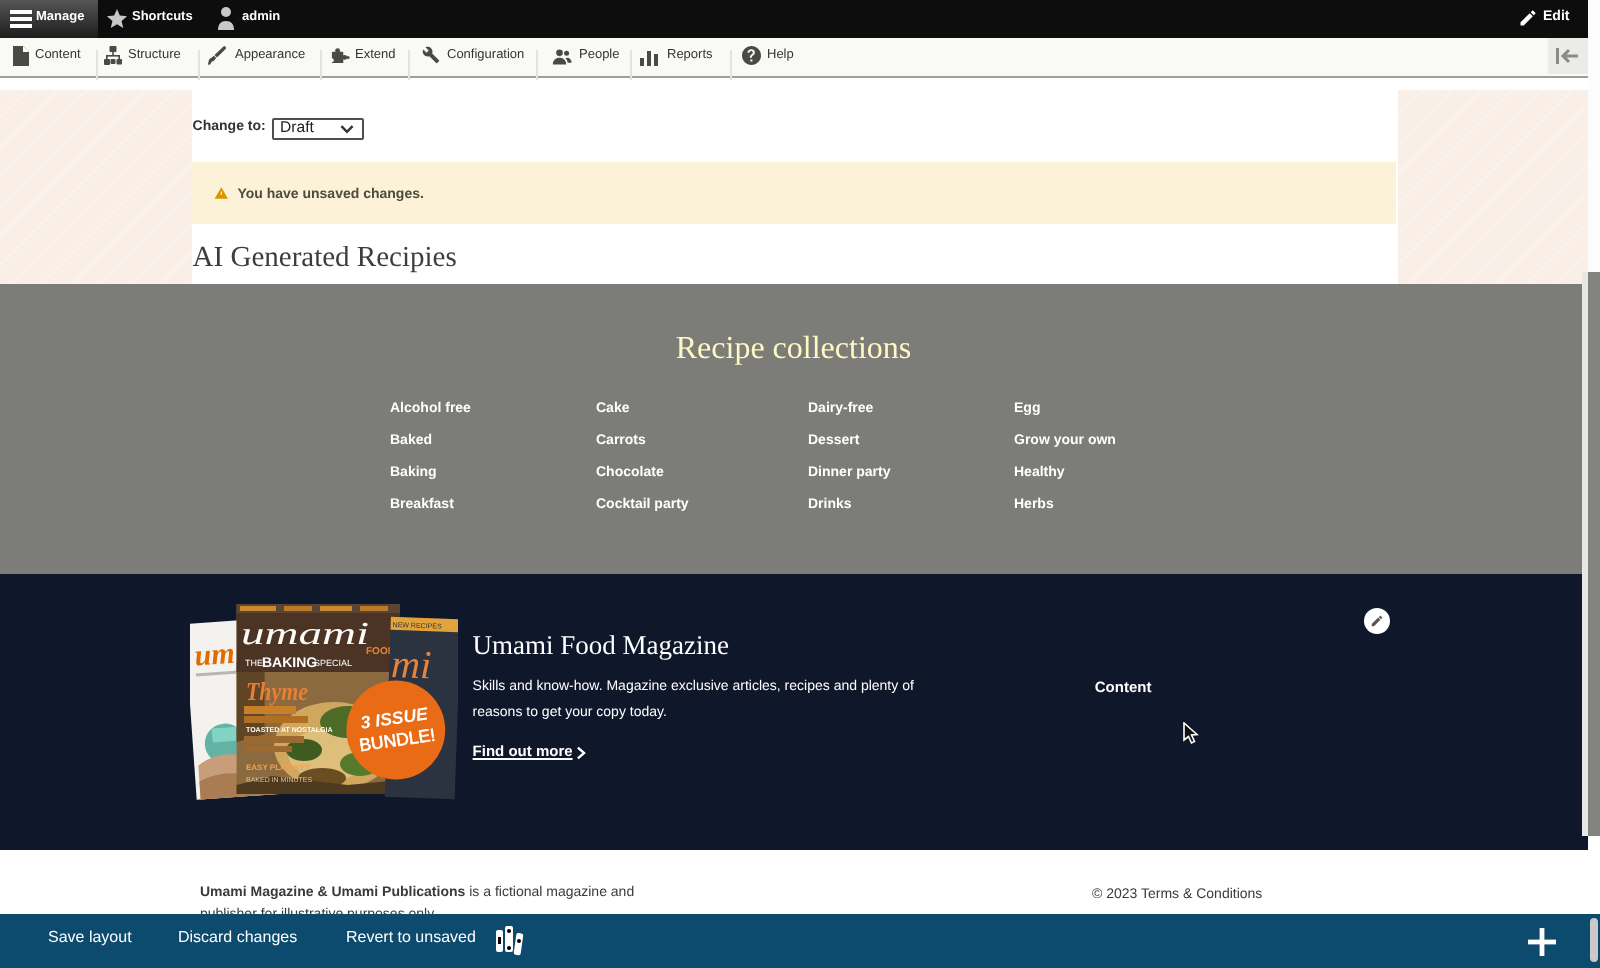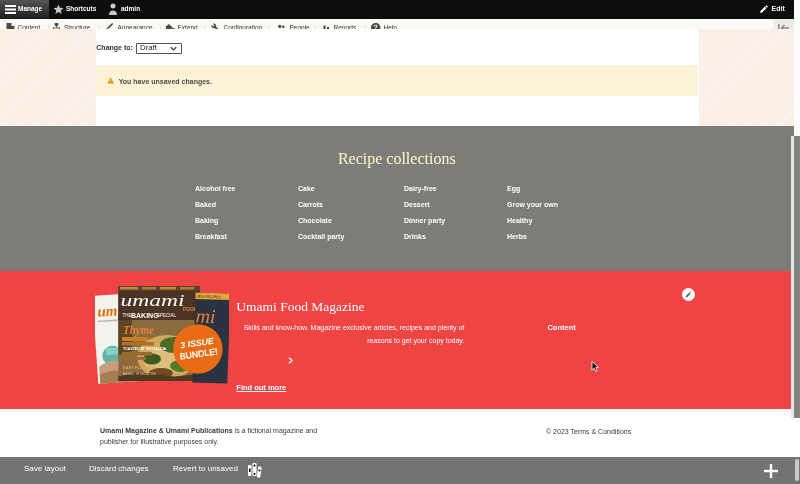--- a/index.html
+++ b/index.html
@@ -9,39 +9,39 @@
   
   #topbar{left:0;top:0;width:793.5px;height:18.5px;background:#0d0d0d;}
   #manage{left:0;top:0;width:49px;height:18.5px;background:linear-gradient(#555,#1c1c1c);}
   .tb-txt{color:#fff;font-weight:bold;font-size:6.5px;}
   
   #tabsbar{left:0;top:18.5px;width:800px;height:19px;background:#f9f9f6;
            border-bottom:1px solid #9f9f9a;}
   #tabsbar > span{font-size:6.5px;color:#333;top:6px;}
   .tabsep{position:absolute;top:2px;height:15px;width:1px;background:#e2e2df;}
   
-  #pagearea{left:0;top:29px;width:793.5px;height:337px;background:#f9efe7;}
+  #pagearea{left:0;top:45px;width:793.5px;height:337px;background:#f9efe7;}
   #stripes{left:0;top:0;width:100%;height:97px;
      background:repeating-linear-gradient(135deg,rgba(255,255,255,0) 0 9px,rgba(255,255,255,.24) 9px 10.5px);}
   #whitecol{left:96px;top:0;width:603px;height:97px;background:#fff;}
   #warnbox{left:96px;top:35.5px;width:602px;height:31px;background:#fcf2d8;}
   #h1{left:96.3px;top:76.3px;font-family:"Liberation Serif",serif;font-size:14.5px;
       color:#3e3d3c;}
   
   #grayband{left:0;top:97px;width:793.5px;height:145px;background:#7c7c78;}
   #rc-title{left:0;top:24px;width:100%;text-align:center;color:#fef9c3;
             font-family:"Liberation Serif",serif;font-size:16px;}
   .rlink{position:absolute;color:#fff;font-weight:bold;font-size:7px;}
   
-  #darkband{left:0;top:242px;width:793.5px;height:137.5px;background:#ef4444;text-align:right;}
+  #darkband{left:0;top:242px;width:793.5px;height:137.5px;background:#0f172a;}
   .serif-w{font-family:"Liberation Serif",serif;color:#fff;}
   
   #bstrip{left:0;top:379.5px;width:800px;height:38.5px;background:#fff;color:#3a3a3a;font-size:7px;}
   
-  #botbar{left:0;top:457px;width:800px;height:27px;background:#737373;}
+  #botbar{left:0;top:457px;width:800px;height:27px;background:#0c4a6e;}
   .bb-txt{position:absolute;color:#fff;font-size:8px;top:7.4px;}
   
   #sb-top{left:793.5px;top:0;width:6.5px;height:135.5px;background:#fcfcfc;}
   #sb-mid{left:791px;top:135.5px;width:3px;height:282px;background:#e7e7e5;}
   #sb-thumb{left:794px;top:135.5px;width:6px;height:282px;background:#83837f;}
 </style>
 </head>
 <body>
 
 <div class="abs" id="topbar">
@@ -150,20 +150,21 @@
   <svg class="abs" style="left:170px;top:17px" width="7" height="5" viewBox="0 0 10 6">
       <path d="M1 1l4 4 4-4" fill="none" stroke="#333" stroke-width="1.8"></path>
     </svg>
 
   <div class="abs" id="warnbox"></div>
   <svg class="abs" style="left:107.3px;top:48.4px" width="7.3" height="7.3" viewBox="0 0 24 24">
     <path fill="#dd9500" d="M12 2L1 21h22zm1 14.5h-2V18h2zm0-2h-2V9h2z"></path>
   </svg>
   <span class="abs" style="left:118.7px;top:48.8px;font-size:7px;font-weight:bold;color:#4c4b3e">You have unsaved changes.</span>
 
+  <span class="abs" id="h1">AI Generated Recipies</span>
 
   <div class="abs" id="grayband">
     <span class="abs" id="rc-title">Recipe collections</span>
     <span class="rlink" style="left:195px;top:59px">Alcohol free</span>
     <span class="rlink" style="left:195px;top:75px">Baked</span>
     <span class="rlink" style="left:195px;top:91px">Baking</span>
     <span class="rlink" style="left:195px;top:107px">Breakfast</span>
     <span class="rlink" style="left:298px;top:59px">Cake</span>
     <span class="rlink" style="left:298px;top:75px">Carrots</span>
     <span class="rlink" style="left:298px;top:91px">Chocolate</span>
@@ -174,21 +175,21 @@
     <span class="rlink" style="left:404px;top:107px">Drinks</span>
     <span class="rlink" style="left:507px;top:59px">Egg</span>
     <span class="rlink" style="left:507px;top:75px">Grow your own</span>
     <span class="rlink" style="left:507px;top:91px">Healthy</span>
     <span class="rlink" style="left:507px;top:107px">Herbs</span>
   </div>
 
   <div class="abs" id="darkband">
     <span class="abs serif-w" style="left:236.3px;top:27.6px;font-size:13.5px;">Umami Food Magazine</span>
     <span class="abs" style="left:236.3px;top:49.5px;width:228px;color:#fff;font-size:7px;line-height:13px;">Skills and know-how. Magazine exclusive articles, recipes and plenty of reasons to get your copy today.</span>
-    <span class="abs" style="left:236.3px;top:84.4px;color:#fff;font-size:7.5px;font-weight:bold;text-decoration:underline;margin-top:28px;">Find out more</span>
+    <span class="abs" style="left:236.3px;top:84.4px;color:#fff;font-size:7.5px;font-weight:bold;text-decoration:underline;">Find out more</span>
     <svg class="abs" style="left:288px;top:85.5px" width="5" height="7" viewBox="0 0 6 9">
         <path d="M1 1l4 3.5L1 8" fill="none" stroke="#fff" stroke-width="1.5"></path>
       </svg>
 
     <span class="abs" style="left:547.4px;top:52px;color:#fff;font-size:7.5px;font-weight:bold;">Content</span>
     <span class="abs" style="left:682px;top:16.8px;width:13px;height:13px;border-radius:50%;background:#fff;"></span>
     <svg class="abs" style="left:685px;top:19.8px" width="7" height="7" viewBox="0 0 24 24">
       <path fill="#555" d="M3 17.2V21h3.8L17.8 9.9l-3.7-3.7zM20.7 7c.4-.4.4-1 0-1.4l-2.3-2.3c-.4-.4-1-.4-1.4 0l-1.8 1.8 3.7 3.7z"></path>
     </svg>
   </div>

